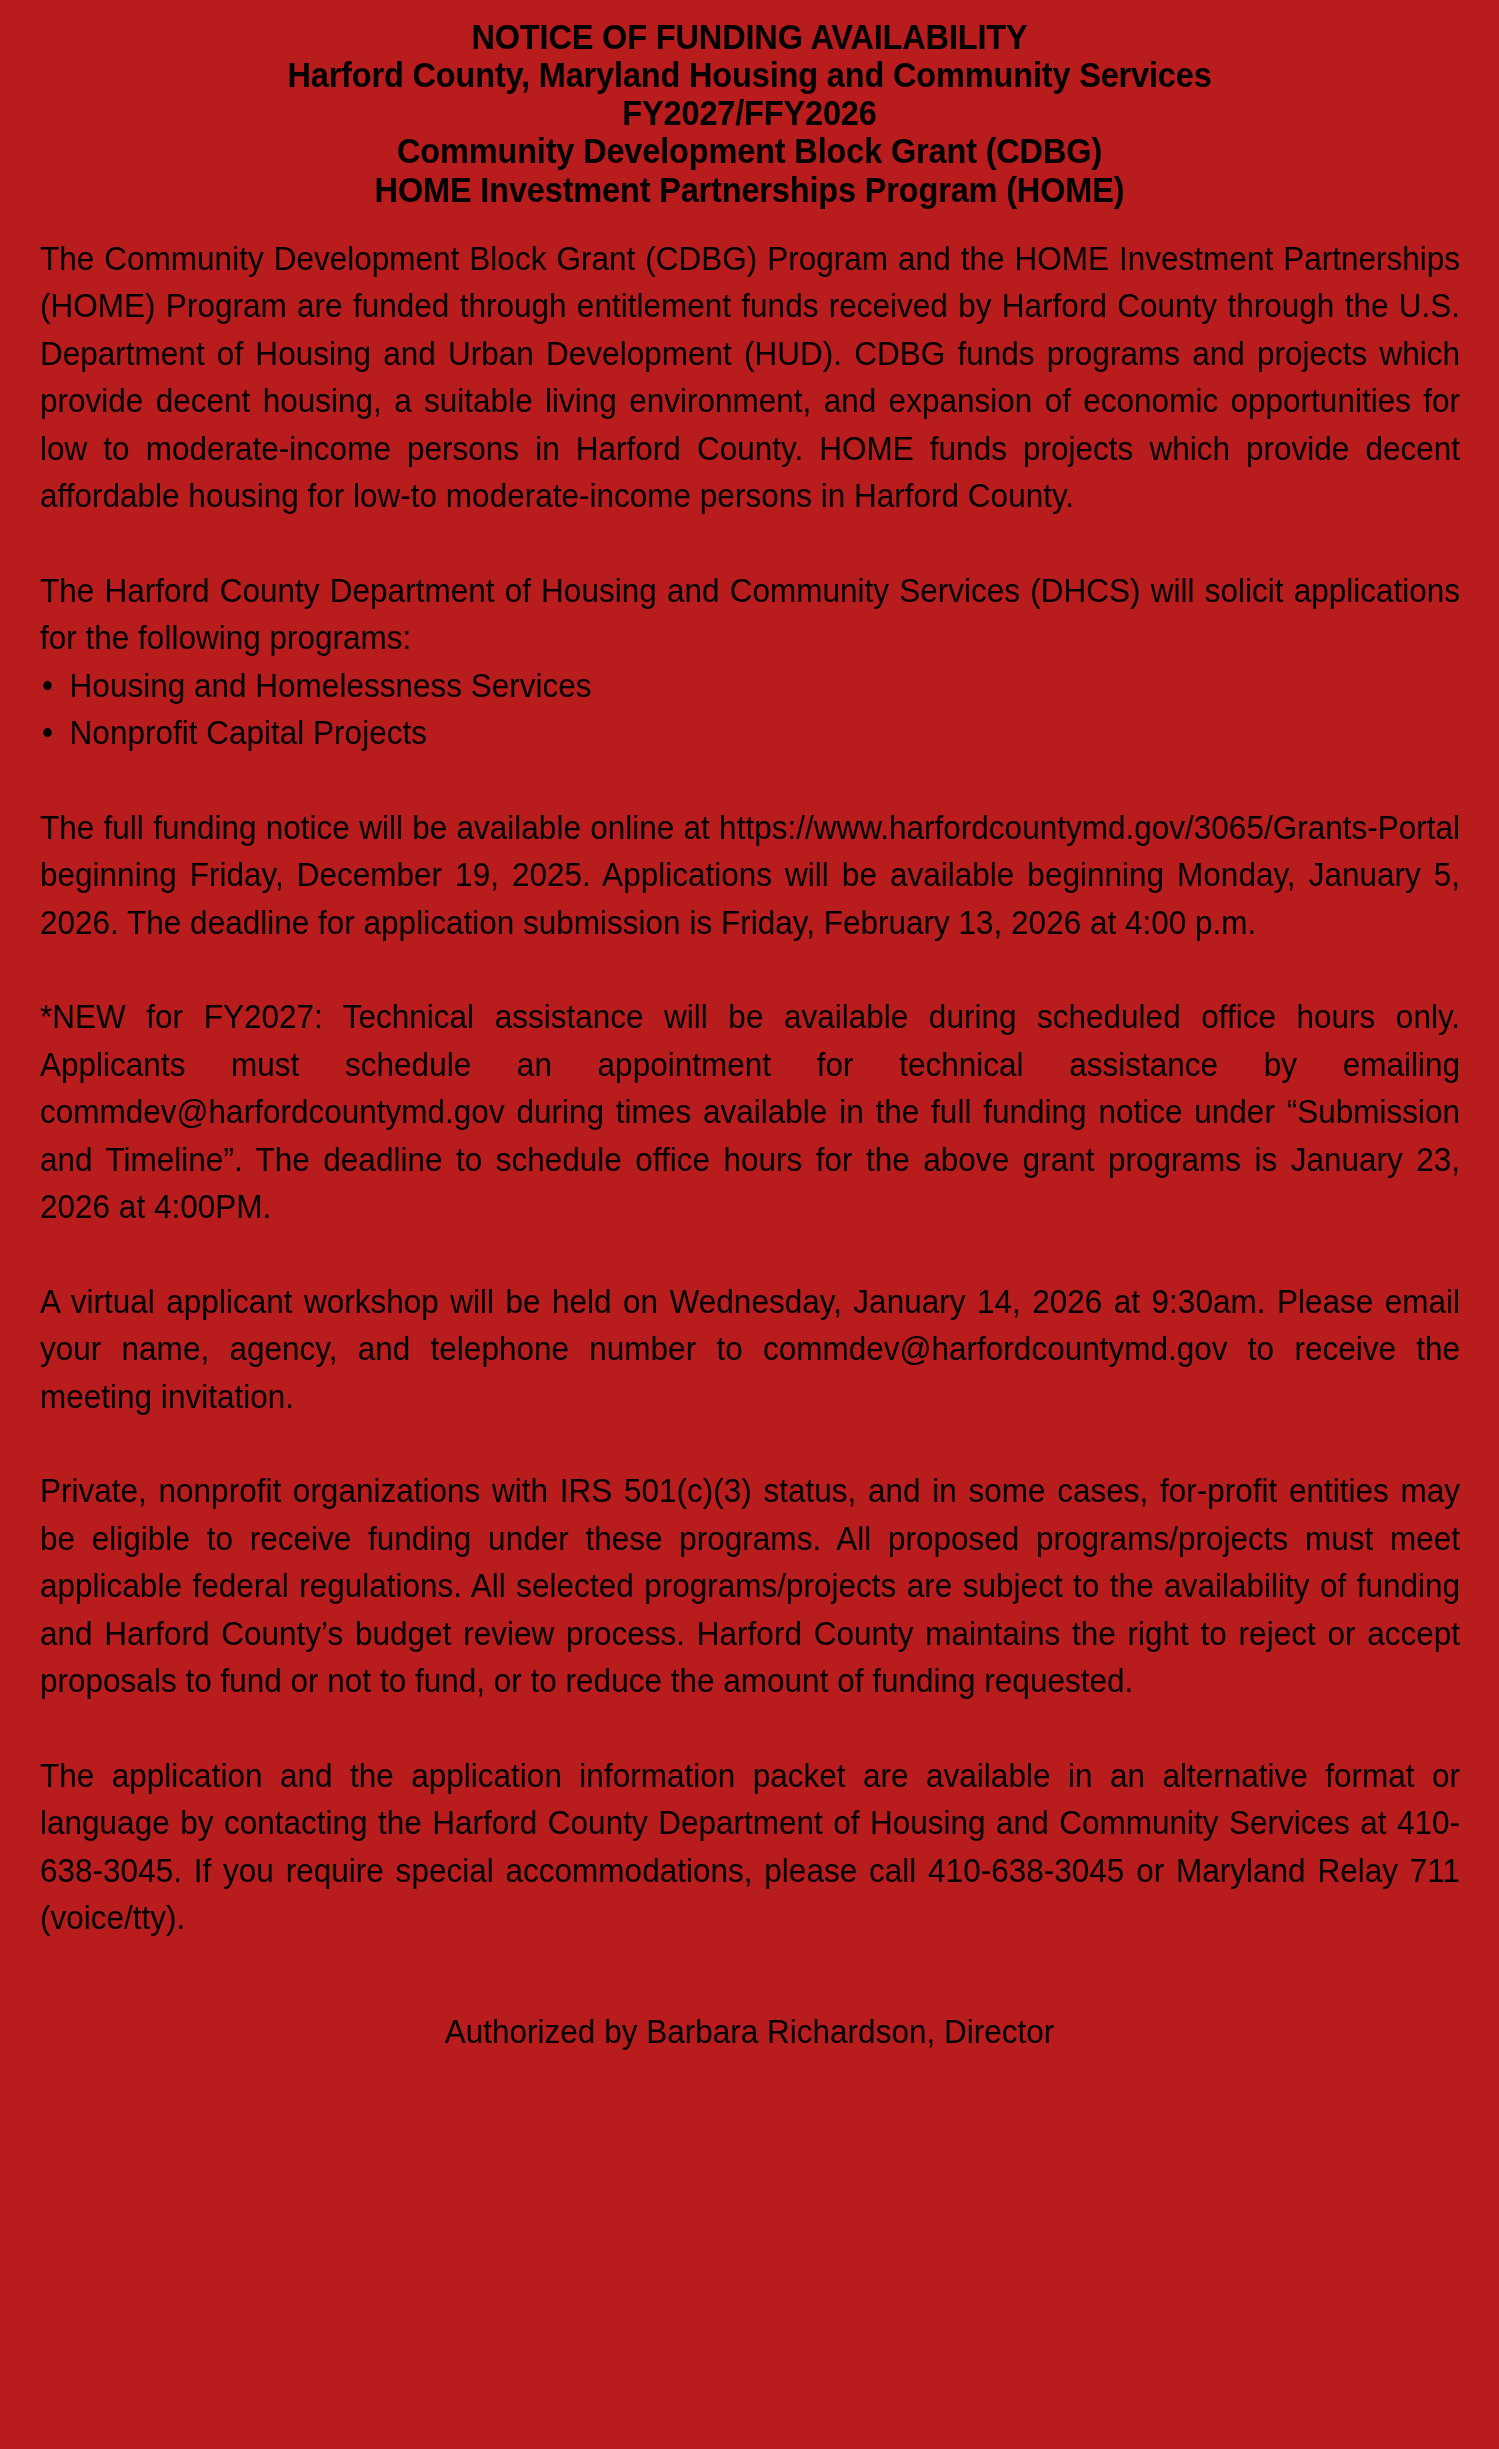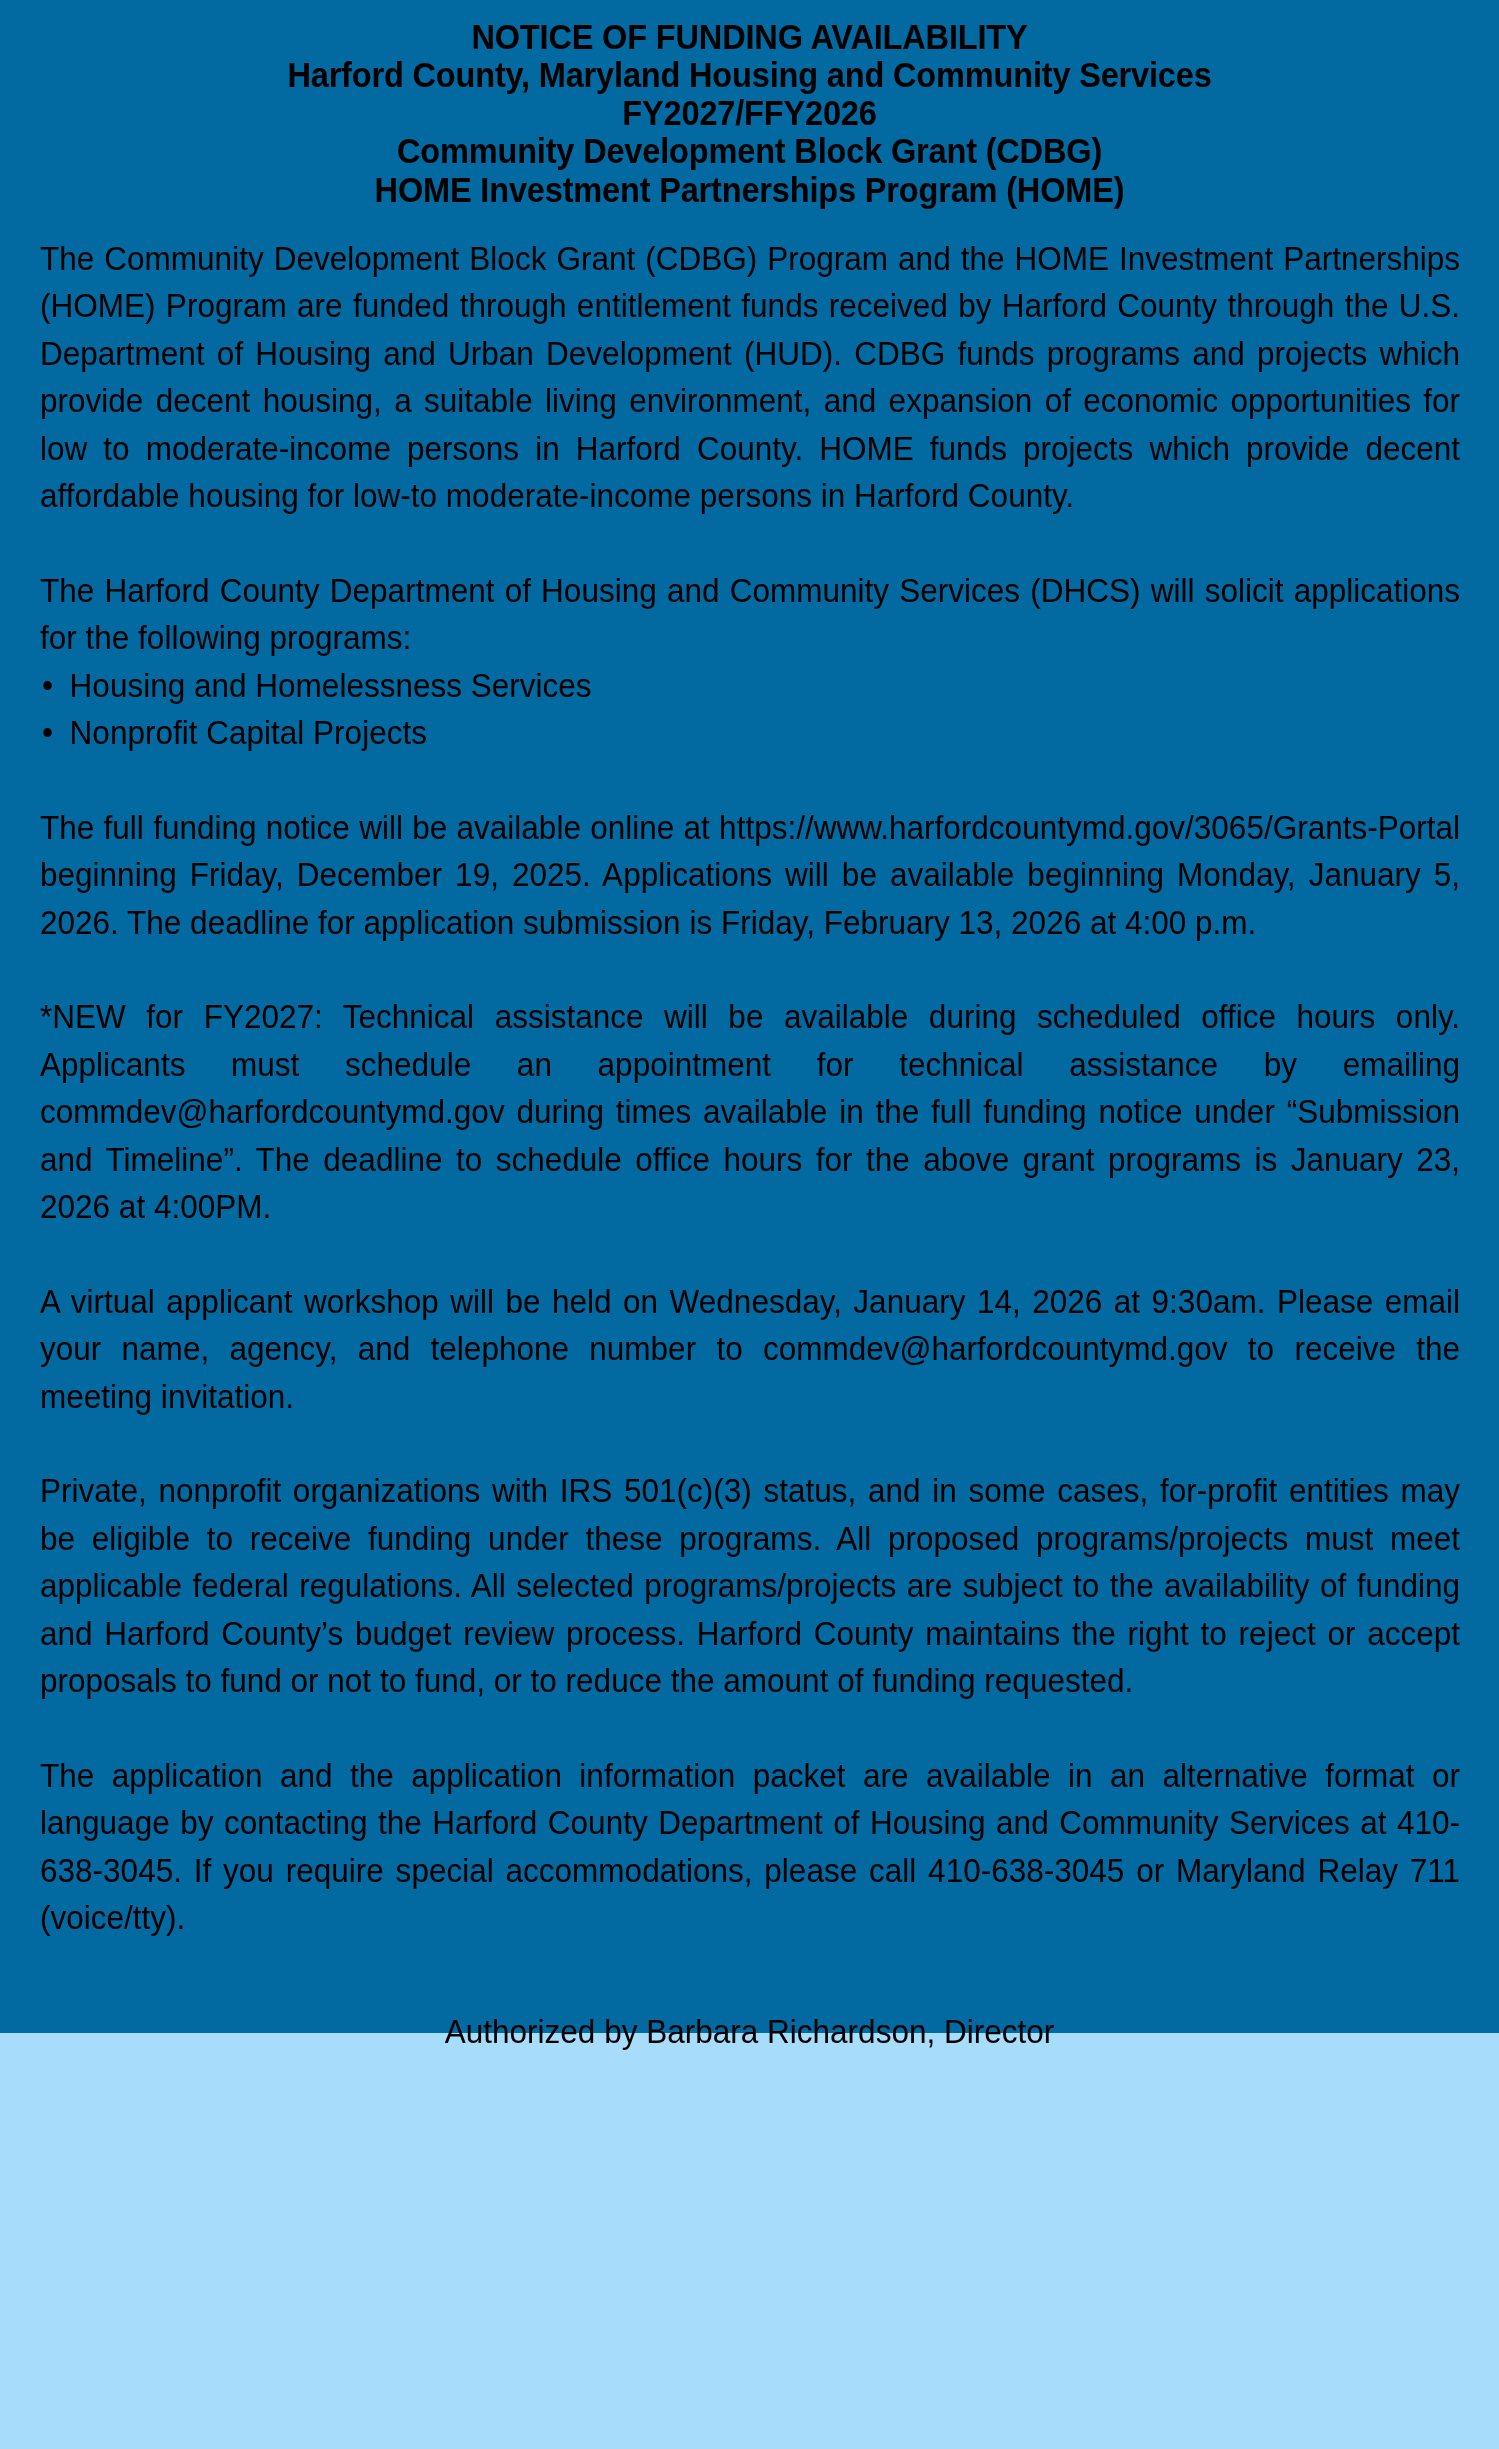--- a/index.html
+++ b/index.html
@@ -10,23 +10,23 @@
     width: 1499px;
     height: 2449px;
     background: #a8dcfb;
     font-family: "Liberation Sans", sans-serif;
     color: #000000;
     overflow: hidden;
   }
   .page {
     box-sizing: border-box;
     width: 1499px;
-    height: 2033px;
+    height: 2449px;
     padding: 18px 40px 0 40px;
-    background: #0369a1;
+    background: #b91c1c;
   }
 
   
   .title-block {
     text-align: center;
     font-weight: bold;
     font-size: 35px;
     line-height: 1.09;
     letter-spacing: -0.2px;
     transform: scaleX(0.93);

